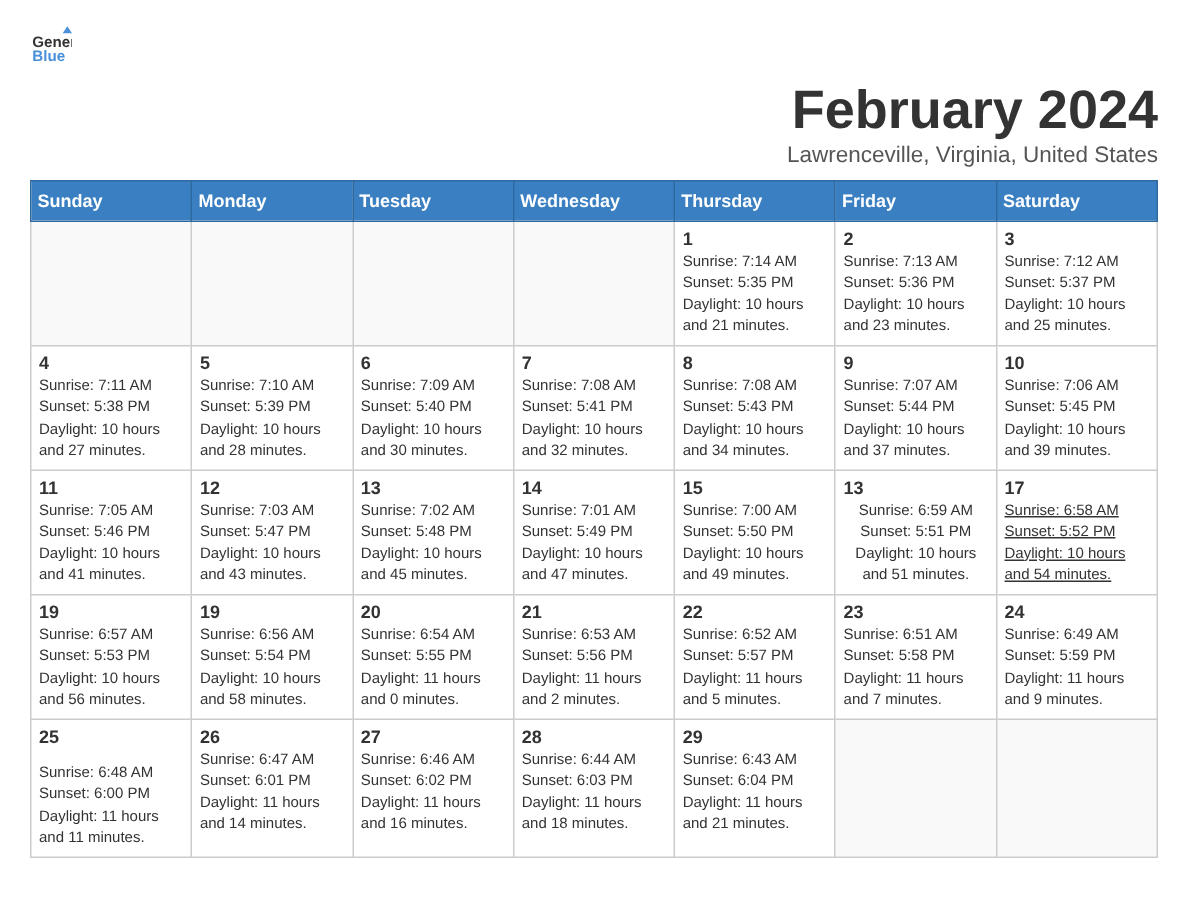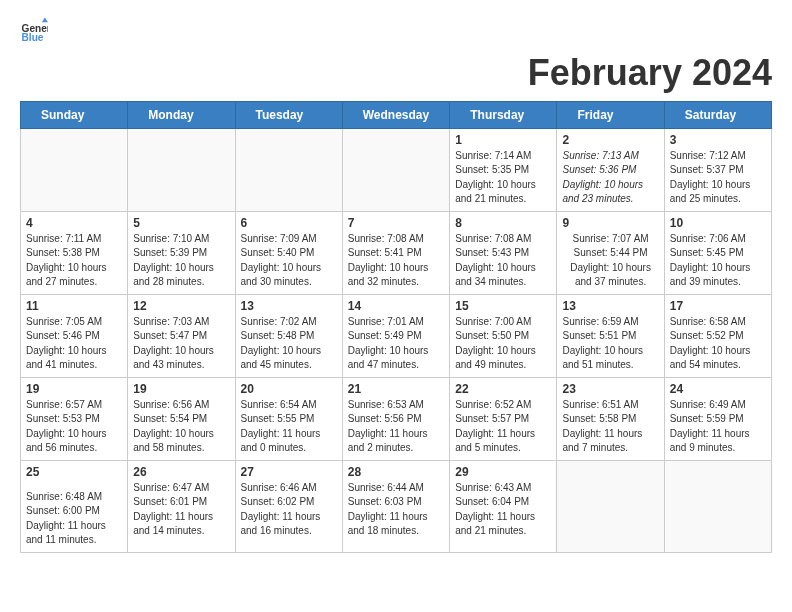--- a/index.html
+++ b/index.html
@@ -43,21 +43,21 @@
     .calendar-table {
       width: 100%;
       border-collapse: collapse;
       border: 1px solid #ccc;
     }
     .calendar-table th {
       background: #3a7fc1;
       color: #fff;
       font-size: 12px;
       font-weight: bold;
-      padding: 6px 20px;
+      padding: 6px 4px;
       text-align: left;
       border: 1px solid #2e6aa0;
     }
     .calendar-table td {
       border: 1px solid #ccc;
       vertical-align: top;
       padding: 4px 5px;
       font-size: 10px;
       color: #333;
       width: calc(100% / 7);
@@ -85,20 +85,21 @@
 <div class="header-section">
   <div class="logo">
     <svg class="logo-icon" viewBox="0 0 36 36">
       <text x="2" y="20" font-size="13" font-weight="bold" fill="#333" font-family="Arial">General</text>
       <text x="2" y="32" font-size="13" font-weight="bold" fill="#4a90d9" font-family="Arial">Blue</text>
       <polygon points="28,8 36,8 32,2" fill="#4a90d9"></polygon>
     </svg>
   </div>
   <div class="title-block">
     <div class="main-title">February 2024</div>
+    <div class="subtitle">Lawrenceville, Virginia, United States</div>
   </div>
 </div>
 
 <table class="calendar-table">
   <thead>
     <tr>
       <th>Sunday</th>
       <th>Monday</th>
       <th>Tuesday</th>
       <th>Wednesday</th>
@@ -115,21 +116,21 @@
         <td class="empty"></td>
         <td>
           <span class="day-number">1</span>
           <div class="day-info" style="white-space: pre-line;">Sunrise: 7:14 AM
 Sunset: 5:35 PM
 Daylight: 10 hours
 and 21 minutes.</div>
         </td>
         <td>
           <span class="day-number">2</span>
-          <div class="day-info" style="white-space: pre-line; font-style: italic;">Sunrise: 7:13 AM
+          <div class="day-info" style="white-space: pre-line;">Sunrise: 7:13 AM
 Sunset: 5:36 PM
 Daylight: 10 hours
 and 23 minutes.</div>
         </td>
         <td>
           <span class="day-number">3</span>
           <div class="day-info" style="white-space: pre-line;">Sunrise: 7:12 AM
 Sunset: 5:37 PM
 Daylight: 10 hours
 and 25 minutes.</div>
@@ -166,21 +167,21 @@
         </td>
         <td>
           <span class="day-number">8</span>
           <div class="day-info" style="white-space: pre-line;">Sunrise: 7:08 AM
 Sunset: 5:43 PM
 Daylight: 10 hours
 and 34 minutes.</div>
         </td>
         <td>
           <span class="day-number">9</span>
-          <div class="day-info" style="white-space: pre-line; text-align: center;">Sunrise: 7:07 AM
+          <div class="day-info" style="white-space: pre-line;">Sunrise: 7:07 AM
 Sunset: 5:44 PM
 Daylight: 10 hours
 and 37 minutes.</div>
         </td>
         <td>
           <span class="day-number">10</span>
           <div class="day-info" style="white-space: pre-line;">Sunrise: 7:06 AM
 Sunset: 5:45 PM
 Daylight: 10 hours
 and 39 minutes.</div>
@@ -217,28 +218,28 @@
         </td>
         <td>
           <span class="day-number">15</span>
           <div class="day-info" style="white-space: pre-line;">Sunrise: 7:00 AM
 Sunset: 5:50 PM
 Daylight: 10 hours
 and 49 minutes.</div>
         </td>
         <td>
           <span class="day-number">13</span>
-          <div class="day-info" style="white-space: pre-line;">Sunrise: 6:59 AM
+          <div class="day-info" style="white-space: pre-line; text-align: center;">Sunrise: 6:59 AM
 Sunset: 5:51 PM
 Daylight: 10 hours
 and 51 minutes.</div>
         </td>
         <td>
           <span class="day-number">17</span>
-          <div class="day-info" style="white-space: pre-line;">Sunrise: 6:58 AM
+          <div class="day-info" style="white-space: pre-line; text-decoration: underline;">Sunrise: 6:58 AM
 Sunset: 5:52 PM
 Daylight: 10 hours
 and 54 minutes.</div>
         </td>
       </tr>
       <tr>
         <td>
           <span class="day-number">19</span>
           <div class="day-info" style="white-space: pre-line;">Sunrise: 6:57 AM
 Sunset: 5:53 PM

